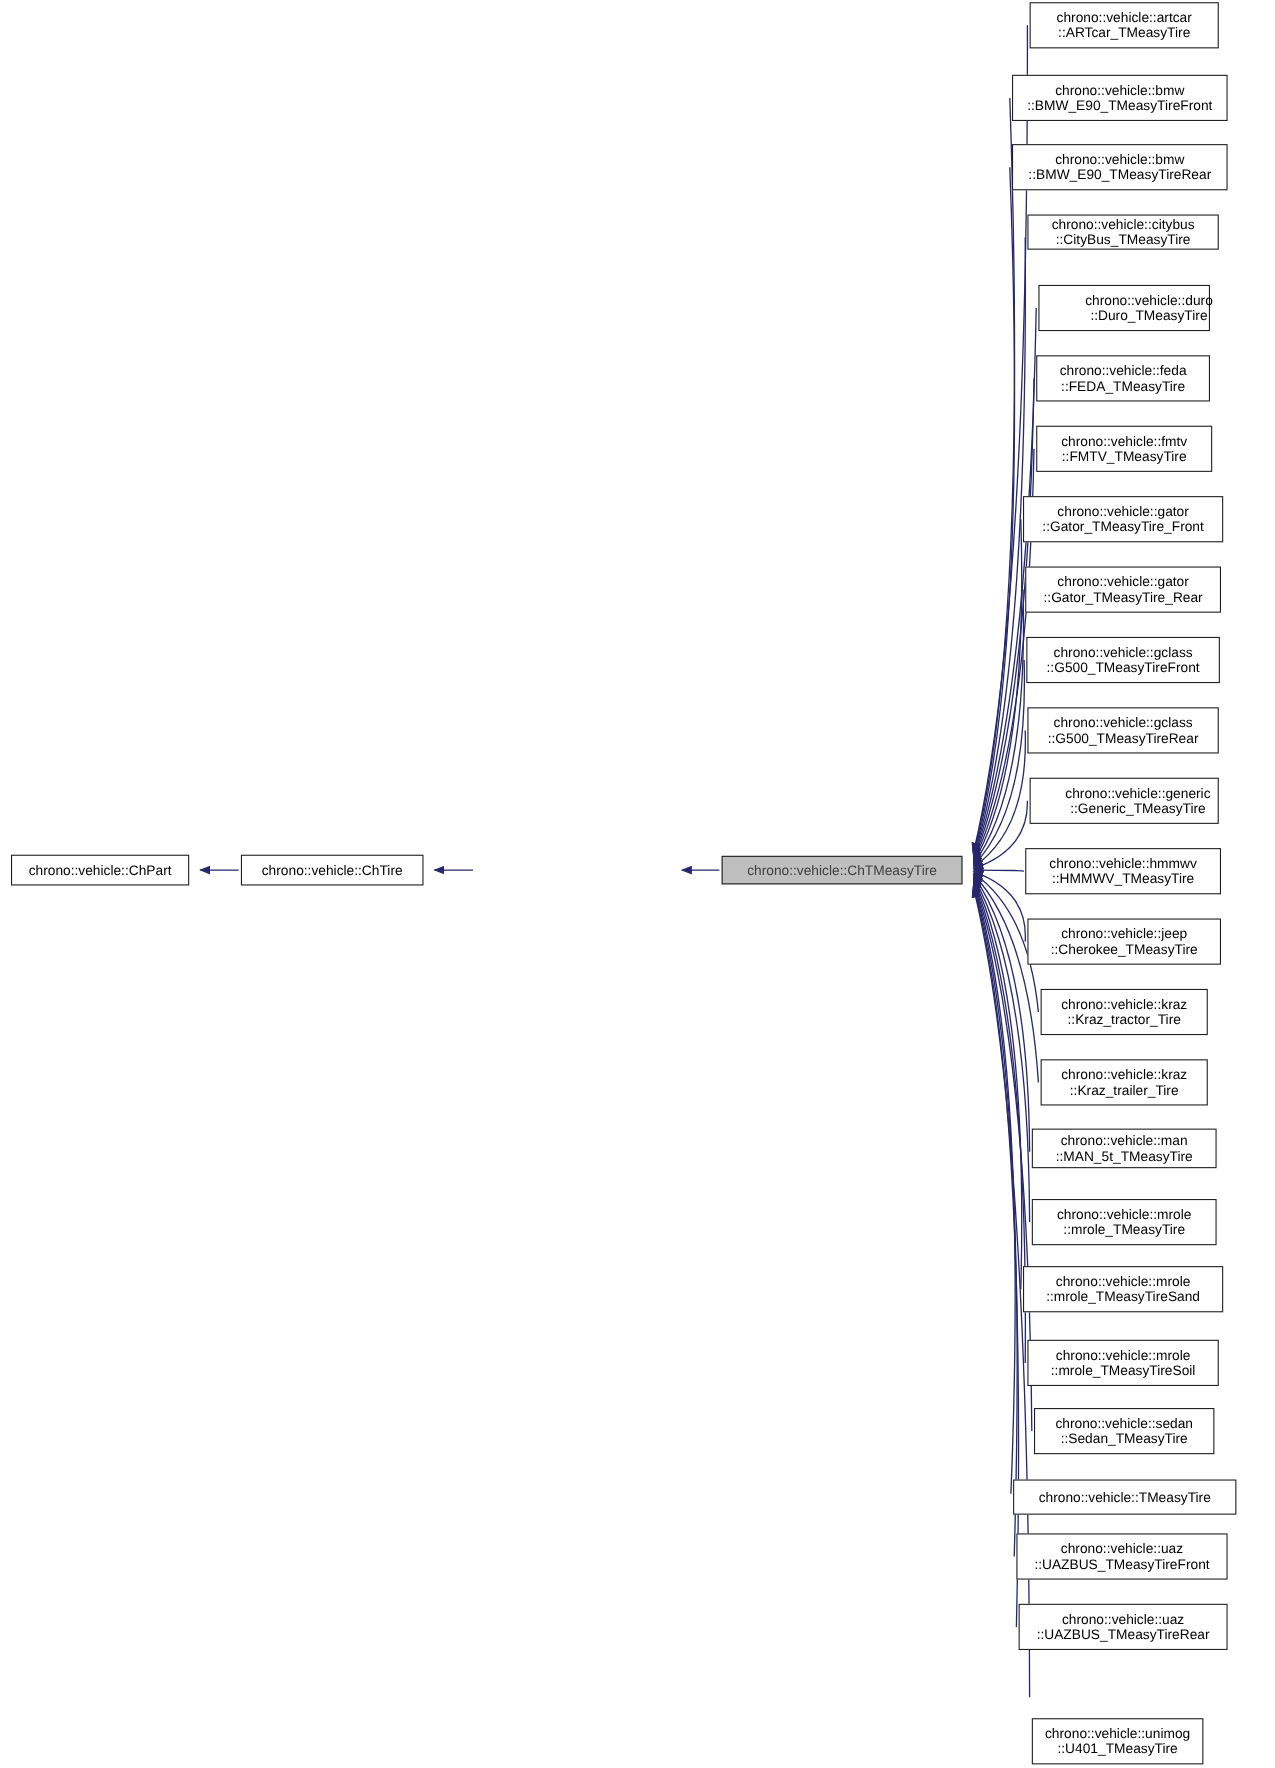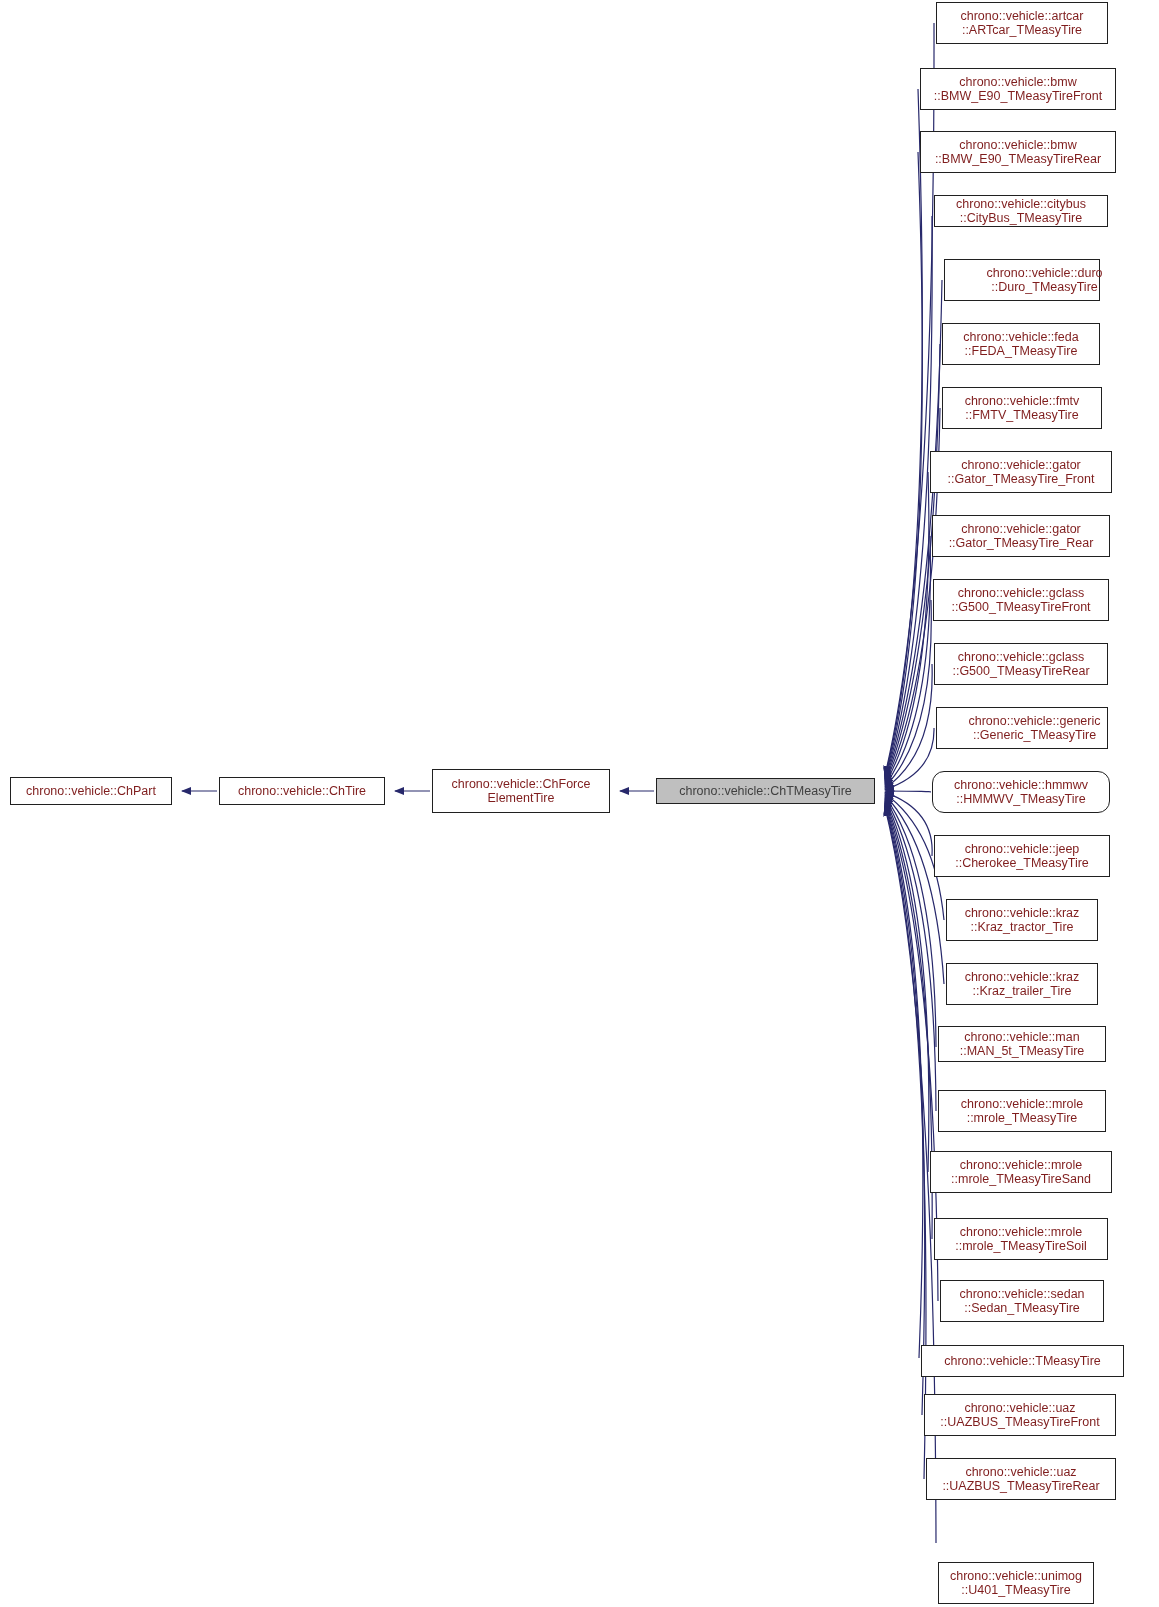--- a/index.html
+++ b/index.html
@@ -23,21 +23,21 @@
     top: 0;
     width: 1159px;
     height: 1607px;
     pointer-events: none;
   }
   .node {
     position: absolute;
     box-sizing: border-box;
     border: 1px solid #202020;
     background: #ffffff;
-    color: #7f1d1d;
+    color: #000000;
     font-size: 12.5px;
     line-height: 14.5px;
     text-align: center;
     display: flex;
     align-items: center;
     justify-content: center;
     padding: 1px 3px;
     white-space: pre-line;
     z-index: 2;
   }
@@ -80,22 +80,20 @@
       <path d="M928,1172 Q935,903.44 885,799" stroke="#27286b" stroke-width="1.2" fill="none" marker-end="url(#arrow)"></path>
       <path d="M932,1239 Q935,923.1600000000001 885,800.3333333333334" stroke="#27286b" stroke-width="1.2" fill="none" marker-end="url(#arrow)"></path>
       <path d="M938,1301 Q935,941.48 885,801.6666666666666" stroke="#27286b" stroke-width="1.2" fill="none" marker-end="url(#arrow)"></path>
       <path d="M919,1358 Q935,958.4000000000001 885,803" stroke="#27286b" stroke-width="1.2" fill="none" marker-end="url(#arrow)"></path>
       <path d="M922,1415 Q935,975.32 885,804.3333333333334" stroke="#27286b" stroke-width="1.2" fill="none" marker-end="url(#arrow)"></path>
       <path d="M924,1479 Q935,994.2 885,805.6666666666666" stroke="#27286b" stroke-width="1.2" fill="none" marker-end="url(#arrow)"></path>
       <path d="M936,1543 Q935,1013.08 885,807" stroke="#27286b" stroke-width="1.2" fill="none" marker-end="url(#arrow)"></path>
     </svg>
 <div class="node" style="left: 10px; top: 777px; width: 162px; height: 28px;">chrono::vehicle::ChPart</div>
     <div class="node" style="left: 219px; top: 777px; width: 166px; height: 28px;">chrono::vehicle::ChTire</div>
-    <div class="node" style="left: 432px; top: 769px; width: 178px; height: 44px;">chrono::vehicle::ChForce
-ElementTire</div>
     <div class="node current" style="left: 656px; top: 778px; width: 219px; height: 26px;">chrono::vehicle::ChTMeasyTire</div>
     <div class="node" style="left: 936px; top: 2px; width: 172px; height: 42px;">chrono::vehicle::artcar
 ::ARTcar_TMeasyTire</div>
     <div class="node" style="left: 920px; top: 68px; width: 196px; height: 42px;">chrono::vehicle::bmw
 ::BMW_E90_TMeasyTireFront</div>
     <div class="node" style="left: 920px; top: 131px; width: 196px; height: 42px;">chrono::vehicle::bmw
 ::BMW_E90_TMeasyTireRear</div>
     <div class="node" style="left: 934px; top: 195px; width: 174px; height: 32px;">chrono::vehicle::citybus
 ::CityBus_TMeasyTire</div>
     <div class="node" style="left: 944px; top: 259px; width: 156px; height: 42px; padding-left: 48px;">chrono::vehicle::duro
@@ -107,21 +105,21 @@
     <div class="node" style="left: 930px; top: 451px; width: 182px; height: 42px;">chrono::vehicle::gator
 ::Gator_TMeasyTire_Front</div>
     <div class="node" style="left: 932px; top: 515px; width: 178px; height: 42px;">chrono::vehicle::gator
 ::Gator_TMeasyTire_Rear</div>
     <div class="node" style="left: 933px; top: 579px; width: 176px; height: 42px;">chrono::vehicle::gclass
 ::G500_TMeasyTireFront</div>
     <div class="node" style="left: 934px; top: 643px; width: 174px; height: 42px;">chrono::vehicle::gclass
 ::G500_TMeasyTireRear</div>
     <div class="node" style="left: 936px; top: 707px; width: 172px; height: 42px; padding-left: 28px;">chrono::vehicle::generic
 ::Generic_TMeasyTire</div>
-    <div class="node" style="left: 932px; top: 771px; width: 178px; height: 42px; border-radius: 12px;">chrono::vehicle::hmmwv
+    <div class="node" style="left: 932px; top: 771px; width: 178px; height: 42px;">chrono::vehicle::hmmwv
 ::HMMWV_TMeasyTire</div>
     <div class="node" style="left: 934px; top: 835px; width: 176px; height: 42px;">chrono::vehicle::jeep
 ::Cherokee_TMeasyTire</div>
     <div class="node" style="left: 946px; top: 899px; width: 152px; height: 42px;">chrono::vehicle::kraz
 ::Kraz_tractor_Tire</div>
     <div class="node" style="left: 946px; top: 963px; width: 152px; height: 42px;">chrono::vehicle::kraz
 ::Kraz_trailer_Tire</div>
     <div class="node" style="left: 938px; top: 1026px; width: 168px; height: 36px;">chrono::vehicle::man
 ::MAN_5t_TMeasyTire</div>
     <div class="node" style="left: 938px; top: 1090px; width: 168px; height: 42px;">chrono::vehicle::mrole

